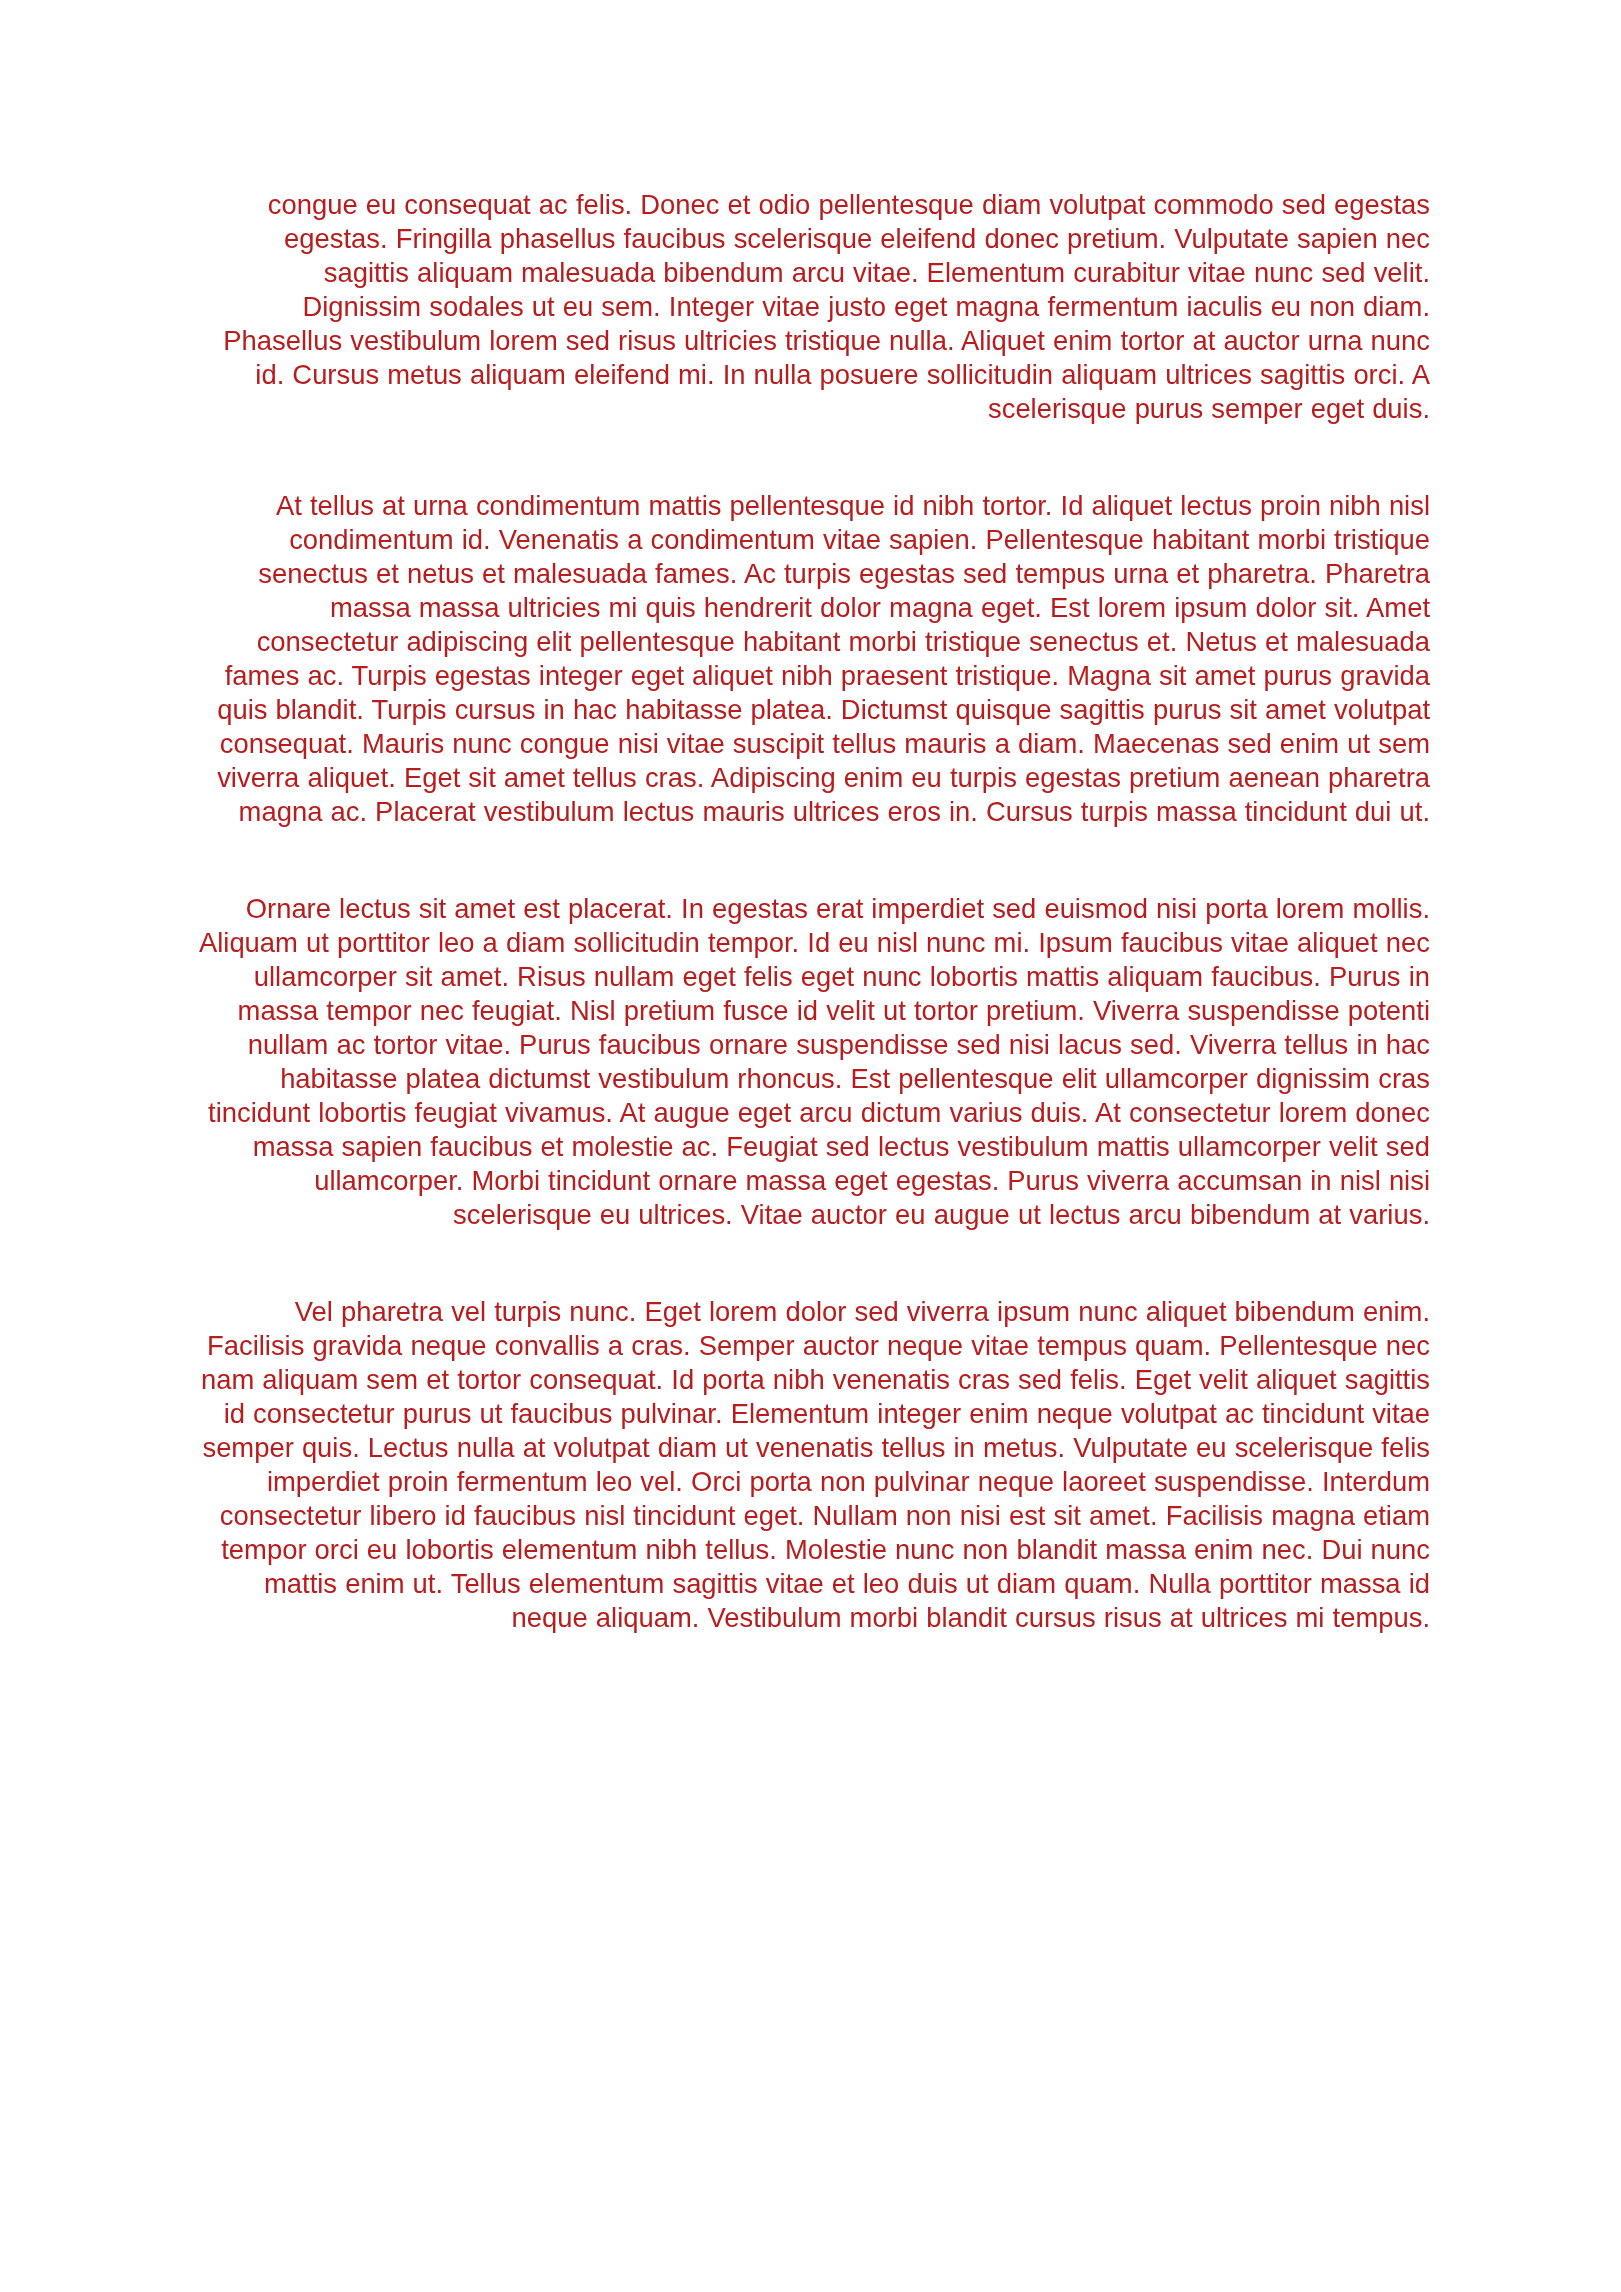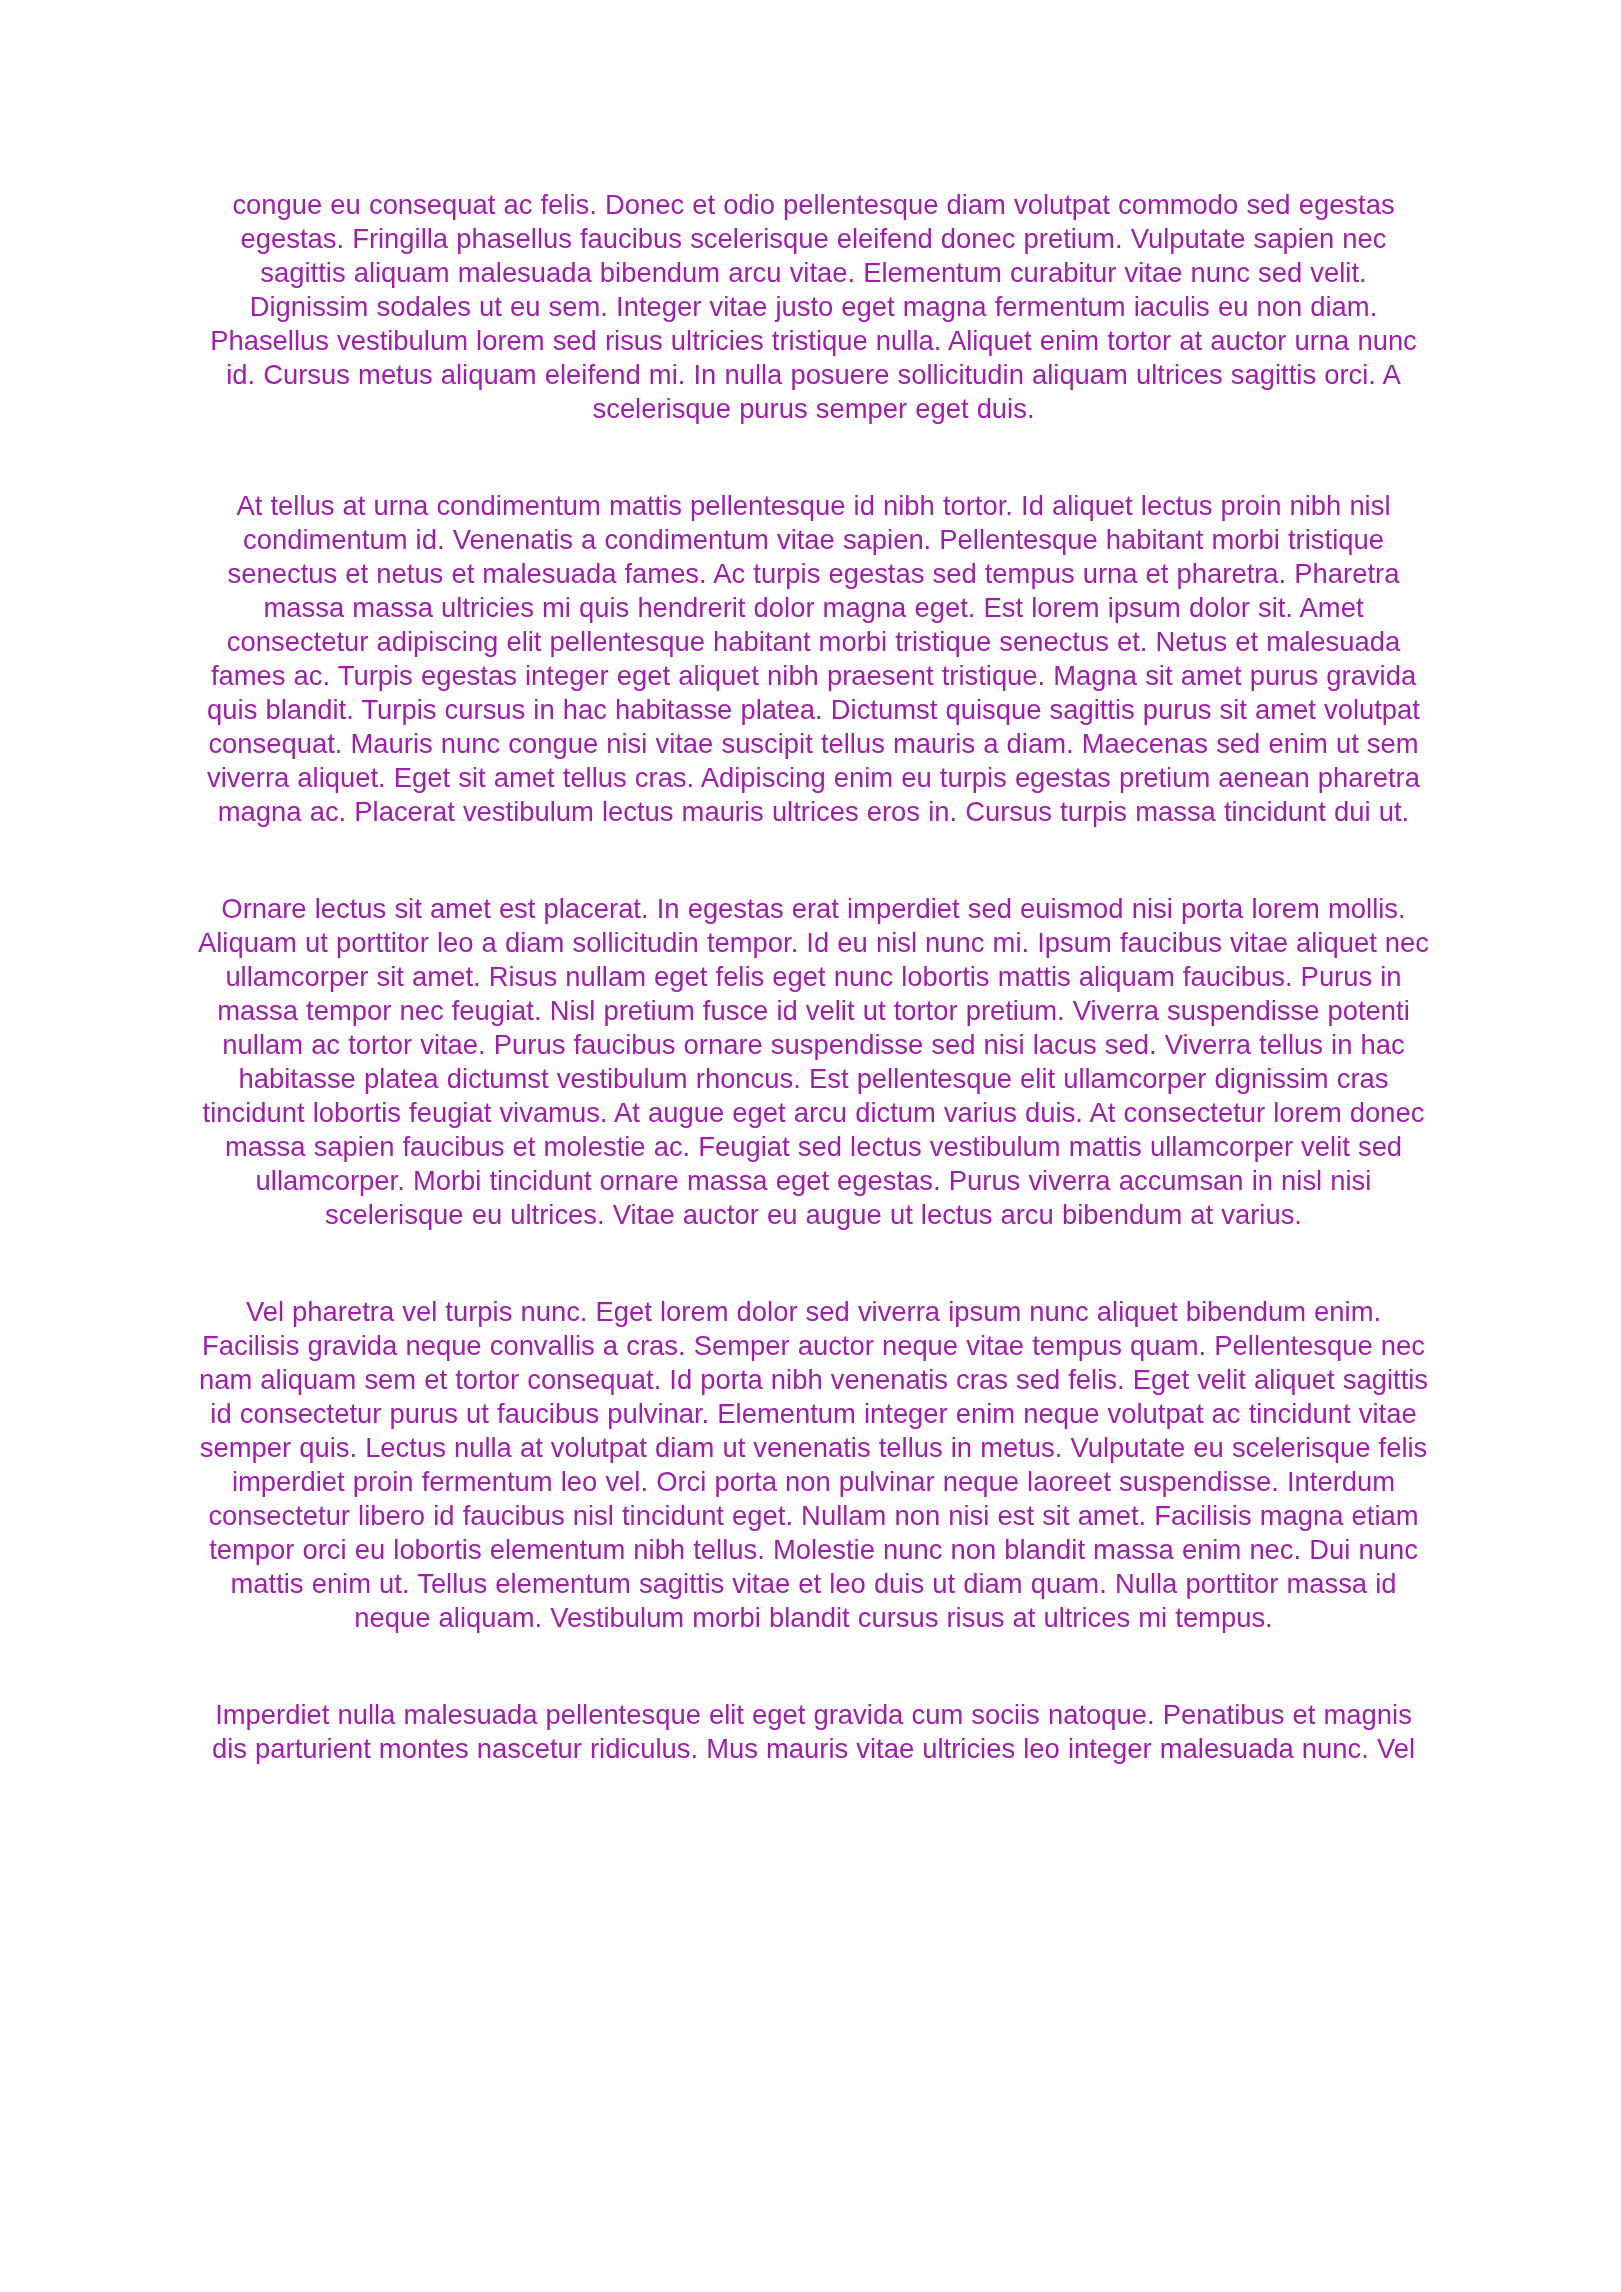--- a/index.html
+++ b/index.html
@@ -17,38 +17,37 @@
     width: 1621px;
     height: 2293px;
     background: #ffffff;
     overflow: hidden;
   }
   .text-block {
     position: absolute;
     left: 197px;
     top: 188px;
     width: 1233px;
-    color: #a21caf;
+    color: #b91c1c;
     font-size: 27.4px;
     line-height: 34px;
-    text-align: center;
+    text-align: right;
     word-spacing: 0.5px;
   }
   .text-block p {
     margin: 0 0 63px 0;
   }
   .text-block p:last-child {
     margin-bottom: 0;
   }
 </style>
 </head>
 <body>
 
 <div class="page">
   <div class="text-block">
     <p>congue eu consequat ac felis. Donec et odio pellentesque diam volutpat commodo sed egestas egestas. Fringilla phasellus faucibus scelerisque eleifend donec pretium. Vulputate sapien nec sagittis aliquam malesuada bibendum arcu vitae. Elementum curabitur vitae nunc sed velit. Dignissim sodales ut eu sem. Integer vitae justo eget magna fermentum iaculis eu non diam. Phasellus vestibulum lorem sed risus ultricies tristique nulla. Aliquet enim tortor at auctor urna nunc id. Cursus metus aliquam eleifend mi. In nulla posuere sollicitudin aliquam ultrices sagittis orci. A scelerisque purus semper eget duis.</p>
     <p>At tellus at urna condimentum mattis pellentesque id nibh tortor. Id aliquet lectus proin nibh nisl condimentum id. Venenatis a condimentum vitae sapien. Pellentesque habitant morbi tristique senectus et netus et malesuada fames. Ac turpis egestas sed tempus urna et pharetra. Pharetra massa massa ultricies mi quis hendrerit dolor magna eget. Est lorem ipsum dolor sit. Amet consectetur adipiscing elit pellentesque habitant morbi tristique senectus et. Netus et malesuada fames ac. Turpis egestas integer eget aliquet nibh praesent tristique. Magna sit amet purus gravida quis blandit. Turpis cursus in hac habitasse platea. Dictumst quisque sagittis purus sit amet volutpat consequat. Mauris nunc congue nisi vitae suscipit tellus mauris a diam. Maecenas sed enim ut sem viverra aliquet. Eget sit amet tellus cras. Adipiscing enim eu turpis egestas pretium aenean pharetra magna ac. Placerat vestibulum lectus mauris ultrices eros in. Cursus turpis massa tincidunt dui ut.</p>
     <p>Ornare lectus sit amet est placerat. In egestas erat imperdiet sed euismod nisi porta lorem mollis. Aliquam ut porttitor leo a diam sollicitudin tempor. Id eu nisl nunc mi. Ipsum faucibus vitae aliquet nec ullamcorper sit amet. Risus nullam eget felis eget nunc lobortis mattis aliquam faucibus. Purus in massa tempor nec feugiat. Nisl pretium fusce id velit ut tortor pretium. Viverra suspendisse potenti nullam ac tortor vitae. Purus faucibus ornare suspendisse sed nisi lacus sed. Viverra tellus in hac habitasse platea dictumst vestibulum rhoncus. Est pellentesque elit ullamcorper dignissim cras tincidunt lobortis feugiat vivamus. At augue eget arcu dictum varius duis. At consectetur lorem donec massa sapien faucibus et molestie ac. Feugiat sed lectus vestibulum mattis ullamcorper velit sed ullamcorper. Morbi tincidunt ornare massa eget egestas. Purus viverra accumsan in nisl nisi scelerisque eu ultrices. Vitae auctor eu augue ut lectus arcu bibendum at varius.</p>
     <p>Vel pharetra vel turpis nunc. Eget lorem dolor sed viverra ipsum nunc aliquet bibendum enim. Facilisis gravida neque convallis a cras. Semper auctor neque vitae tempus quam. Pellentesque nec nam aliquam sem et tortor consequat. Id porta nibh venenatis cras sed felis. Eget velit aliquet sagittis id consectetur purus ut faucibus pulvinar. Elementum integer enim neque volutpat ac tincidunt vitae semper quis. Lectus nulla at volutpat diam ut venenatis tellus in metus. Vulputate eu scelerisque felis imperdiet proin fermentum leo vel. Orci porta non pulvinar neque laoreet suspendisse. Interdum consectetur libero id faucibus nisl tincidunt eget. Nullam non nisi est sit amet. Facilisis magna etiam tempor orci eu lobortis elementum nibh tellus. Molestie nunc non blandit massa enim nec. Dui nunc mattis enim ut. Tellus elementum sagittis vitae et leo duis ut diam quam. Nulla porttitor massa id neque aliquam. Vestibulum morbi blandit cursus risus at ultrices mi tempus.</p>
-    <p>Imperdiet nulla malesuada pellentesque elit eget gravida cum sociis natoque. Penatibus et magnis dis parturient montes nascetur ridiculus. Mus mauris vitae ultricies leo integer malesuada nunc. Vel</p>
   </div>
 </div>
 
 
 </body></html>

